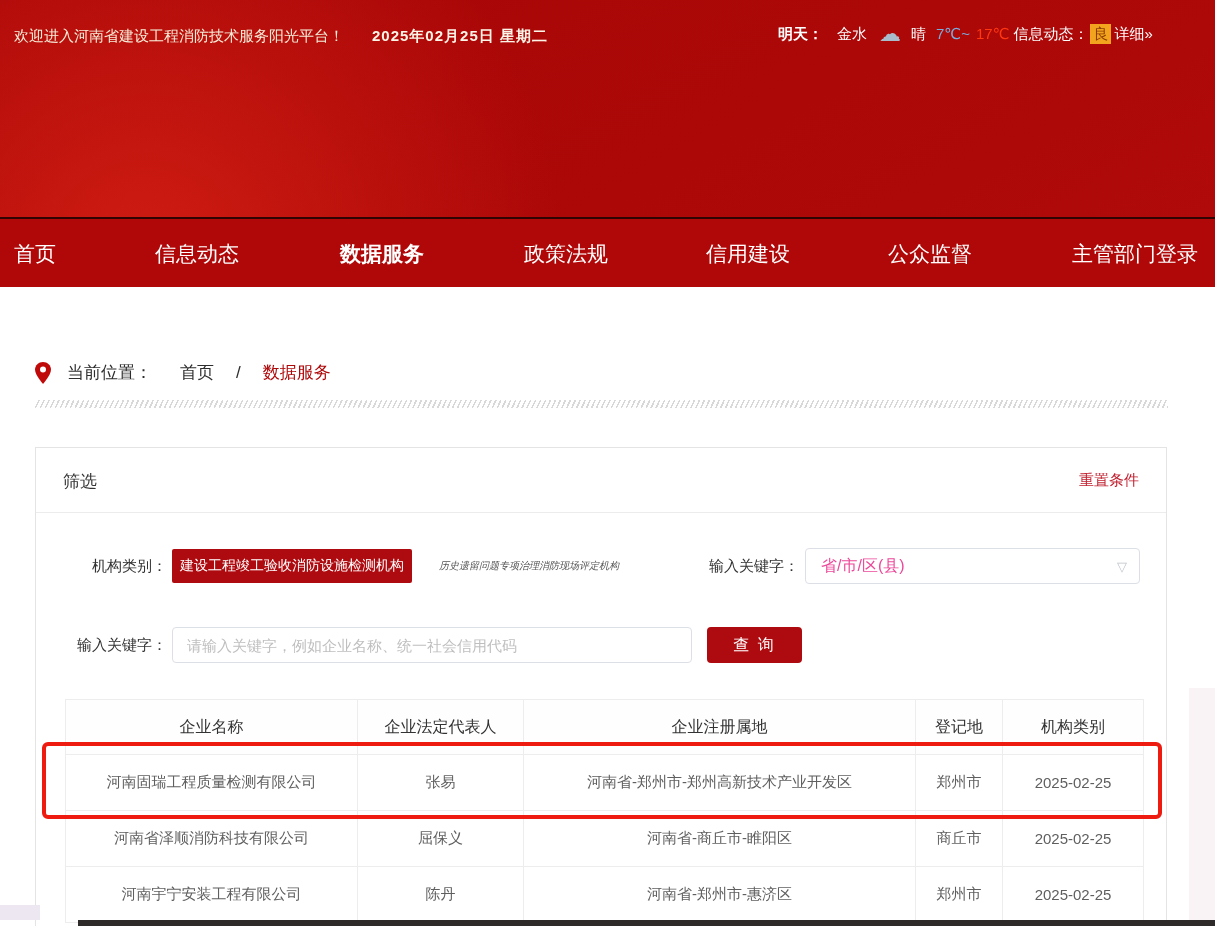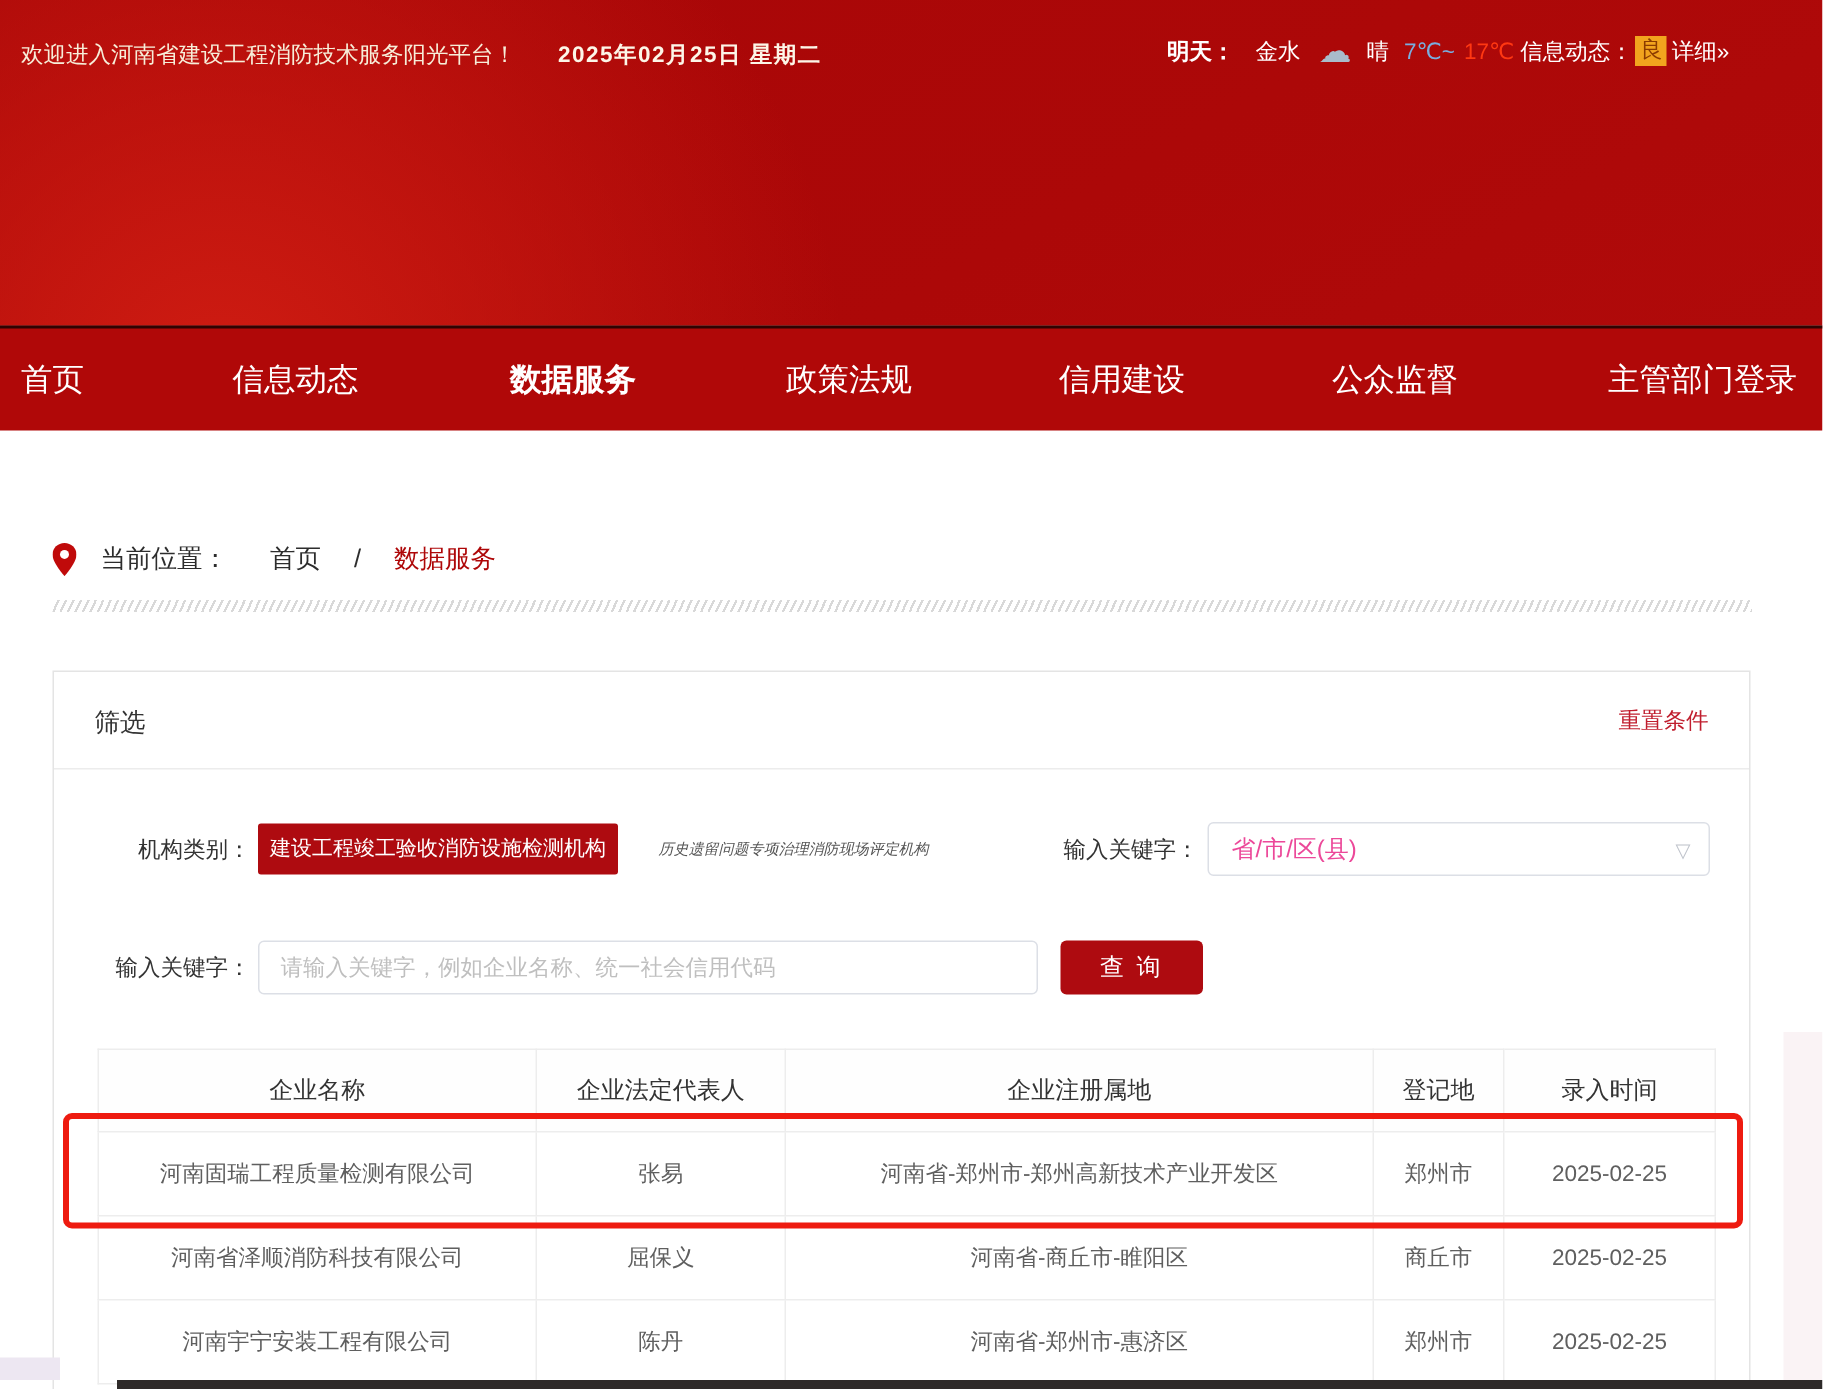--- a/index.html
+++ b/index.html
@@ -206,21 +206,21 @@
     <button class="search-btn">查 询</button>
   </div>
 
   <table class="result-table">
     <thead>
       <tr id="table-head-row">
           <th class="col-0">企业名称</th>
           <th class="col-1">企业法定代表人</th>
           <th class="col-2">企业注册属地</th>
           <th class="col-3">登记地</th>
-          <th class="col-4">录入时间</th>
+          <th class="col-4">机构类别</th>
         </tr>
     </thead>
     <tbody id="table-body">
         <tr>
           <td class="col-0">河南固瑞工程质量检测有限公司</td>
           <td class="col-1">张易</td>
           <td class="col-2">河南省-郑州市-郑州高新技术产业开发区</td>
           <td class="col-3">郑州市</td>
           <td class="col-4">2025-02-25</td>
         </tr>

